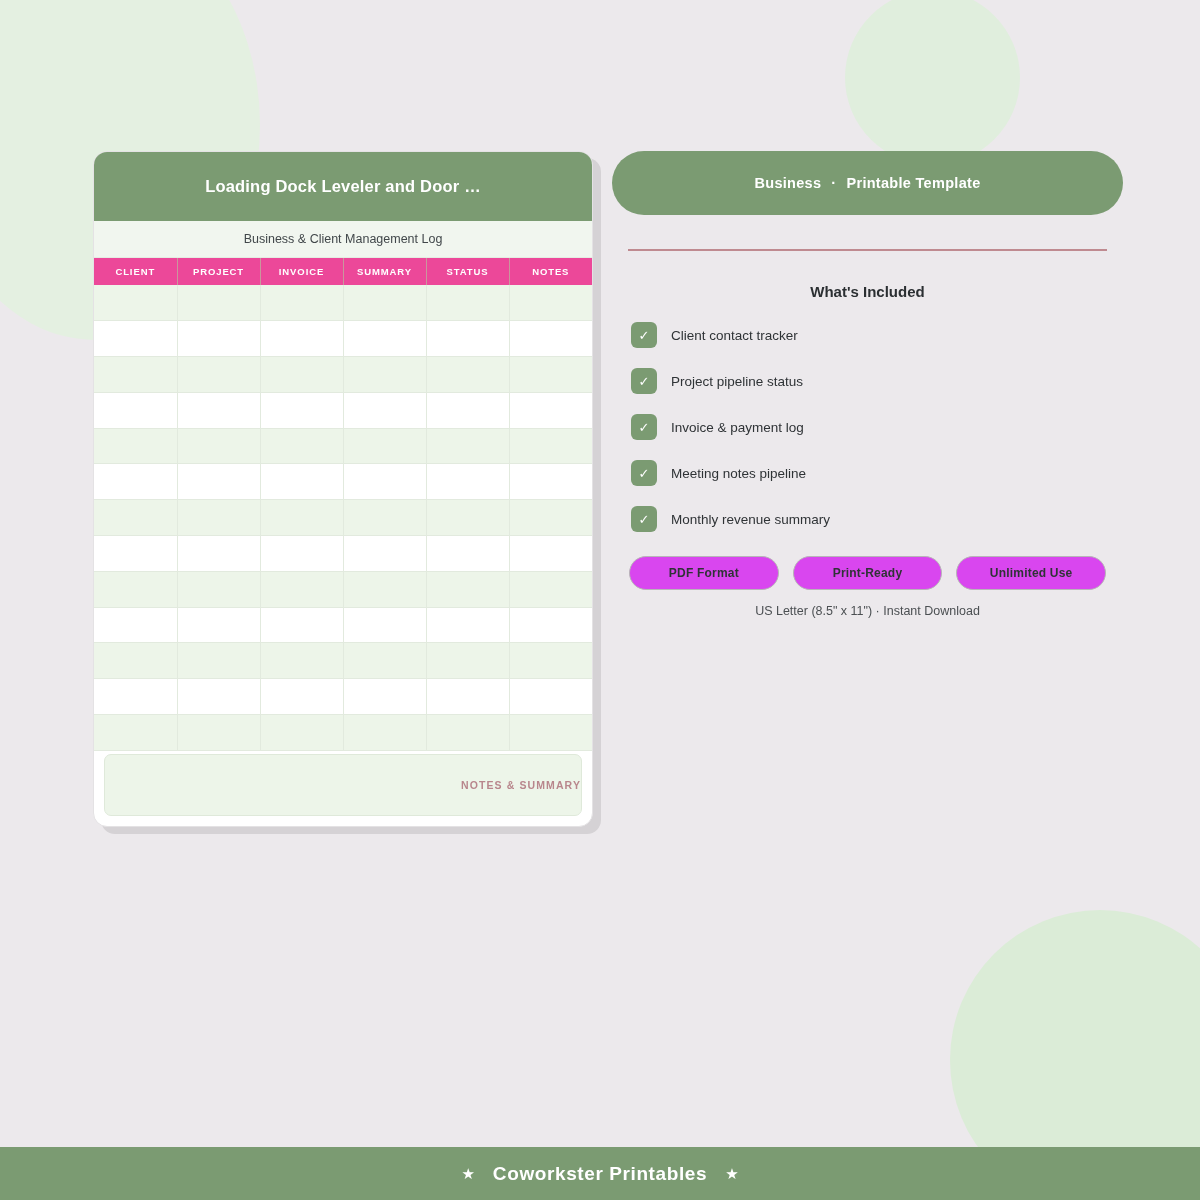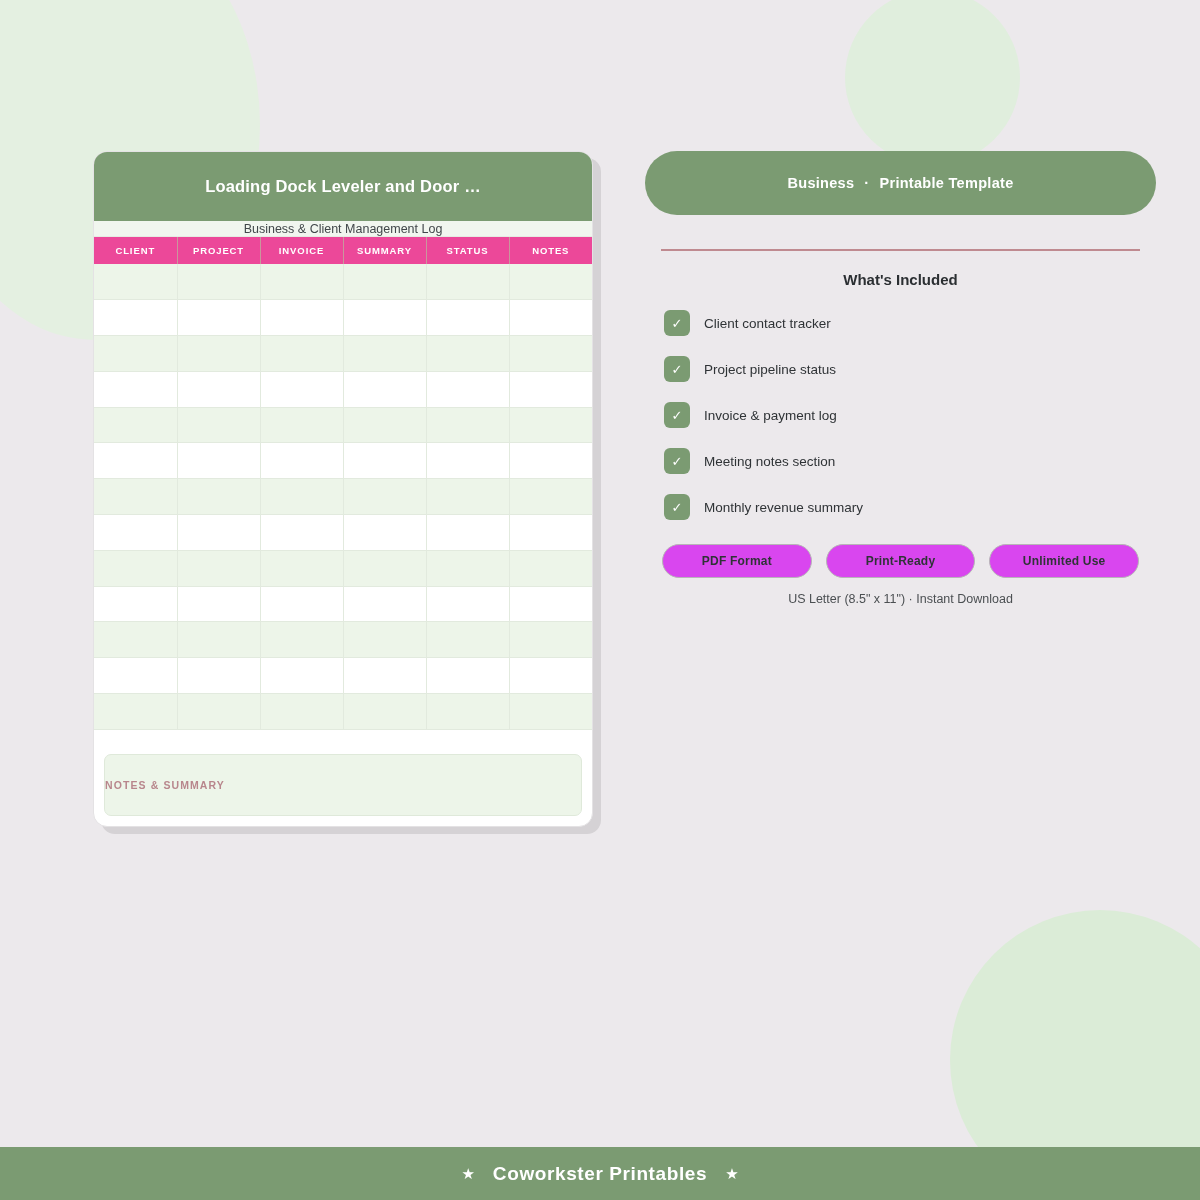--- a/index.html
+++ b/index.html
@@ -34,21 +34,21 @@
     height: 69px; background: #7b9b72;
     display: flex; align-items: center; justify-content: center;
     padding: 0 34px;
   }
   .preview-header-title {
     color: #ffffff; font-size: 16.5px; font-weight: bold;
     letter-spacing: .2px; text-align: center;
     white-space: nowrap; overflow: hidden; text-overflow: ellipsis;
   }
   .preview-subtitle {
-    height: 16px; background: #f1f6ef;
+    height: 37px; background: #f1f6ef;
     display: flex; align-items: center; justify-content: center;
     color: #41474a; font-size: 12.5px;
     border-bottom: 1px solid #e5ece2;
   }
   .tbl { width: 100%; border-collapse: collapse; table-layout: fixed; }
   .tbl th {
     background: #ec4899; color: #ffffff;
     font-size: 9.5px; font-weight: bold; letter-spacing: .9px;
     height: 27px; text-align: center;
     border-right: 1px solid #c9979c;
@@ -59,47 +59,47 @@
     border-right: 1px solid #e2eade;
     border-bottom: 1px solid #e2eade;
   }
   .tbl td:last-child { border-right: none; }
   .tbl tr.odd td { background: #ffffff; }
   .tbl tr.even td { background: #edf5e9; }
   .notes-box {
     position: absolute; left: 10px; right: 10px; bottom: 10px;
     height: 62px; background: #edf5e9;
     border: 1px solid #dfe9da; border-radius: 7px;
-    display: flex; align-items: center; justify-content: flex-start;
+    display: flex; align-items: center; justify-content: flex-end;
   }
   .notes-box-label {
     color: #b8868c; font-size: 10.5px; font-weight: bold; letter-spacing: 1.1px;
   }
 
   
-  .right { position: absolute; left: 645px; top: 151px; width: 511px; }
+  .right { position: absolute; left: 612px; top: 151px; width: 511px; }
   .badge {
     height: 64px; background: #7b9b72; border-radius: 32px;
     display: flex; align-items: center; justify-content: center;
     gap: 10px;
   }
   .badge span { color: #ffffff; font-size: 14.5px; font-weight: bold; letter-spacing: .3px; }
   .badge .dot { color: #ffffff; font-size: 14.5px; }
 
   .title {
     margin-top: 32px;
     text-align: center;
     font-size: 37px; line-height: 52px; font-weight: bold;
     color: #232629; letter-spacing: -.3px;
   }
 
   .rule { margin: 34px 16px 0 16px; height: 2px; background: #bf8a90; }
 
   .included-heading {
-    margin-top: 20px; text-align: center;
+    margin-top: 32px; text-align: center;
     font-size: 15px; font-weight: bold; color: #2b2f32;
   }
 
   .feature-list { margin-top: 22px; padding-left: 19px; }
   .feature {
     display: flex; align-items: center; gap: 14px;
     margin-bottom: 20px;
   }
   .check {
     width: 26px; height: 26px; border-radius: 6px;
@@ -292,21 +292,21 @@
       <div class="feature">
         <div class="check">✓</div>
         <div class="feature-label">Project pipeline status</div>
       </div>
       <div class="feature">
         <div class="check">✓</div>
         <div class="feature-label">Invoice &amp; payment log</div>
       </div>
       <div class="feature">
         <div class="check">✓</div>
-        <div class="feature-label">Meeting notes section</div>
+        <div class="feature-label">Meeting notes pipeline</div>
       </div>
       <div class="feature">
         <div class="check">✓</div>
         <div class="feature-label">Monthly revenue summary</div>
       </div>
     </div>
 
     <div class="pill-row">
       <div class="pill">PDF Format</div>
       <div class="pill">Print-Ready</div>

